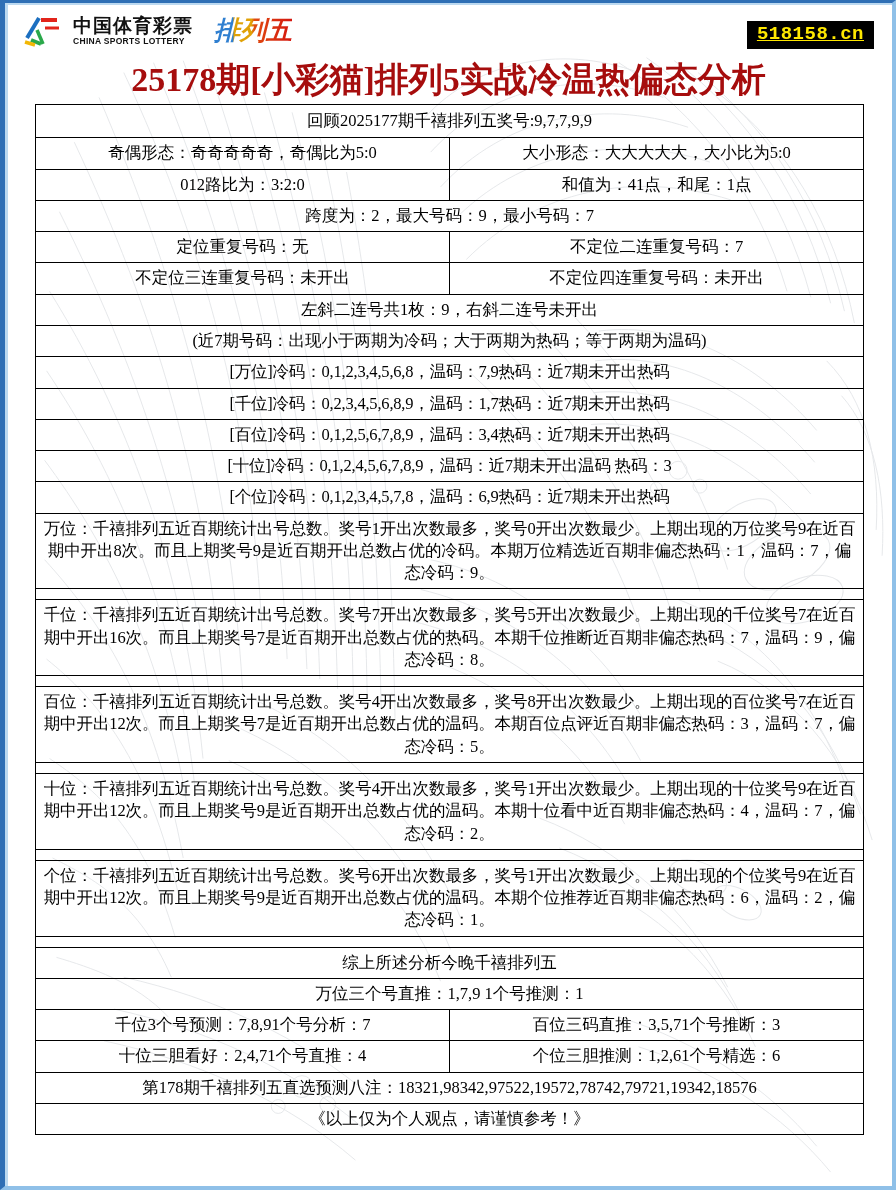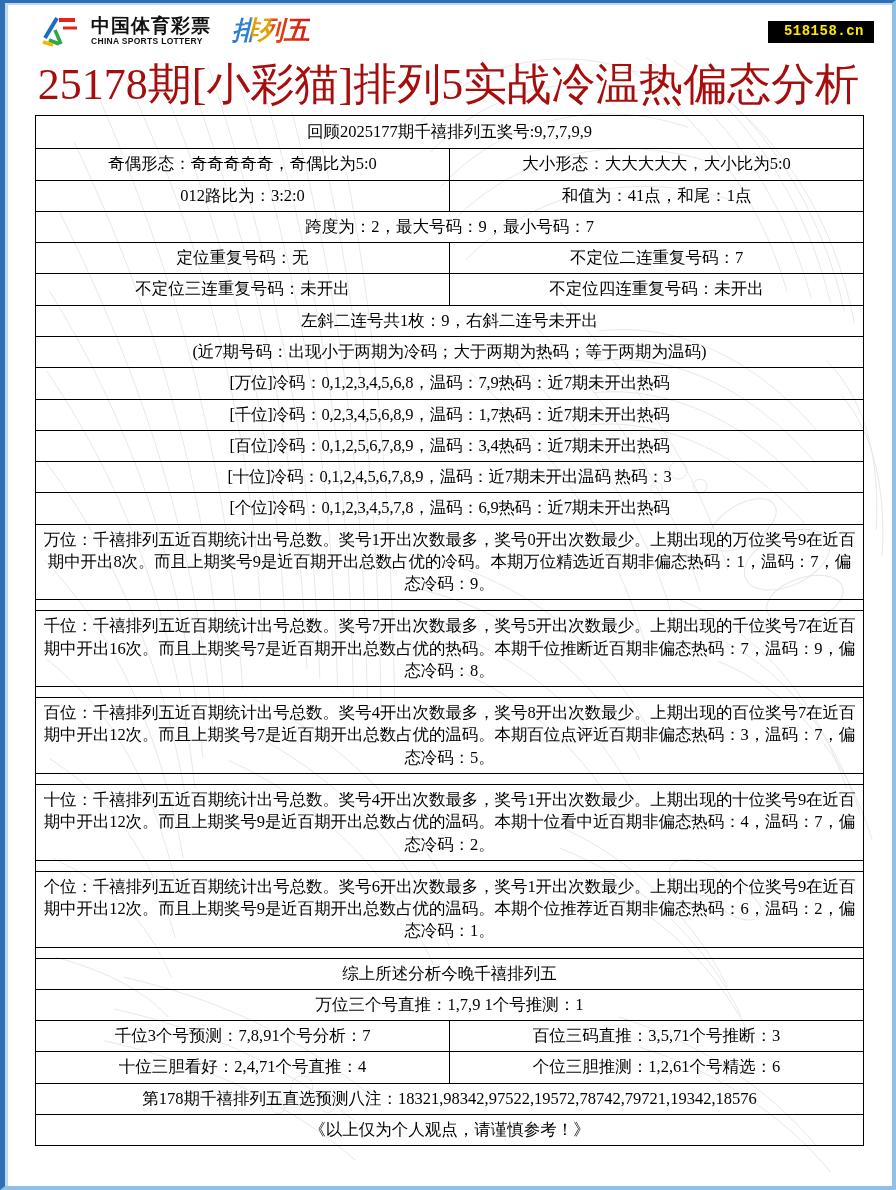--- a/index.html
+++ b/index.html
@@ -45,21 +45,21 @@
   }
 
   
   .header {
     position: relative;
     height: 56px;
     padding: 6px 14px 0 14px;
   }
   .logo {
     position: absolute;
-    left: 36px; top: 10px;
+    left: 18px; top: 10px;
     display: flex; align-items: center; gap: 4px;
   }
   .logo-mark { width: 44px; height: 34px; display:block; }
   .logo-cn-wrap { line-height: 1; margin-left: 2px; }
   .logo-cn {
     font-family: "Liberation Sans", sans-serif;
     font-weight: bold;
     font-size: 19px;
     letter-spacing: 1px;
     color: #111;
@@ -87,32 +87,33 @@
     color: transparent;
     text-shadow: 0 0 0 rgba(0,0,0,0);
   }
   .site-badge {
     position: absolute;
     right: 18px; top: 18px;
     background: #000000;
     color: #ffe800;
     font-family: "Liberation Mono", monospace;
     font-weight: bold;
-    font-size: 14px;
-    padding: 3px 10px 4px 16px;
+    font-size: 19px;
+    padding: 3px 10px 4px 10px;
     letter-spacing: .5px;
     line-height: 1.1;
+    text-decoration: underline;
   }
 
   .title {
     text-align: center;
     color: #a60d0d;
     font-family: "Liberation Serif", serif;
-    font-size: 44px;
-    font-weight: normal;
+    font-size: 34px;
+    font-weight: bold;
     letter-spacing: 0px;
     margin: 2px 0 6px 0;
     line-height: 1.1;
     white-space: nowrap;
   }
 
   
   .tbl-wrap { padding: 0 28px 0 30px; }
   table.main {
     width: 100%;

